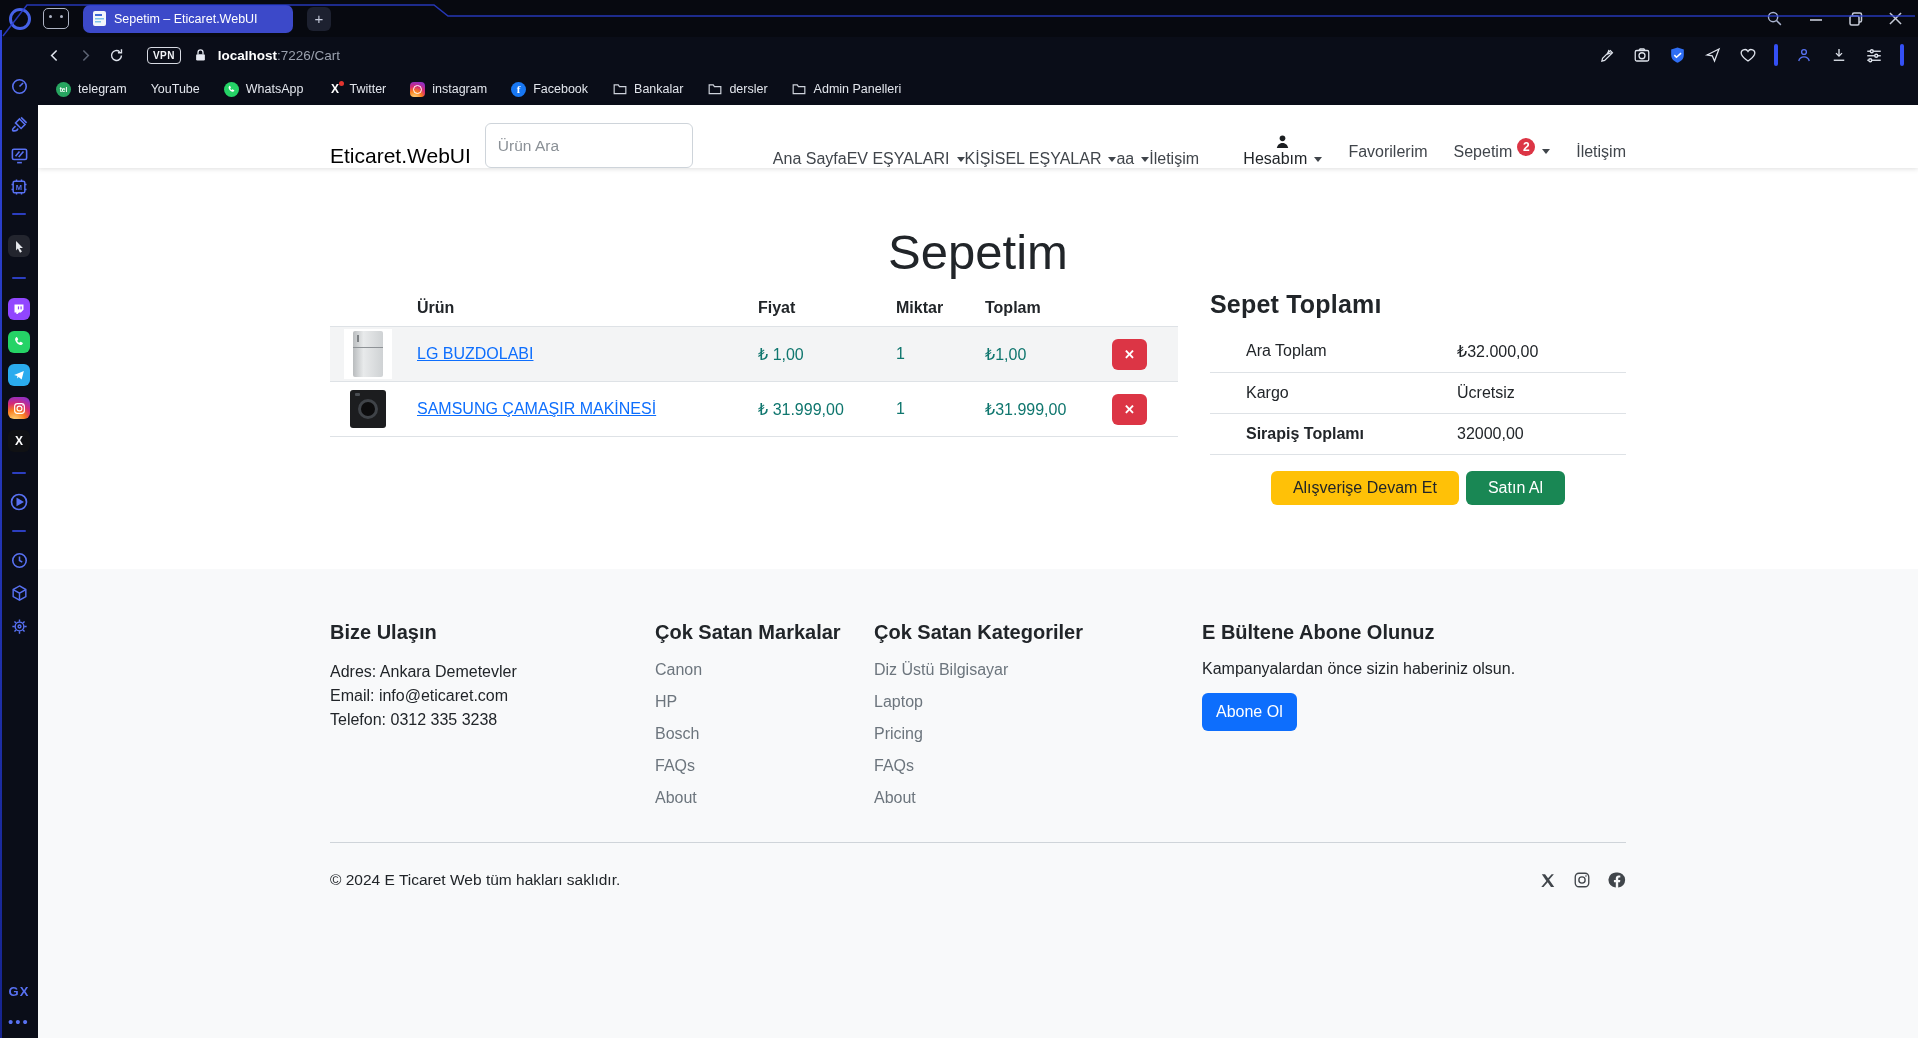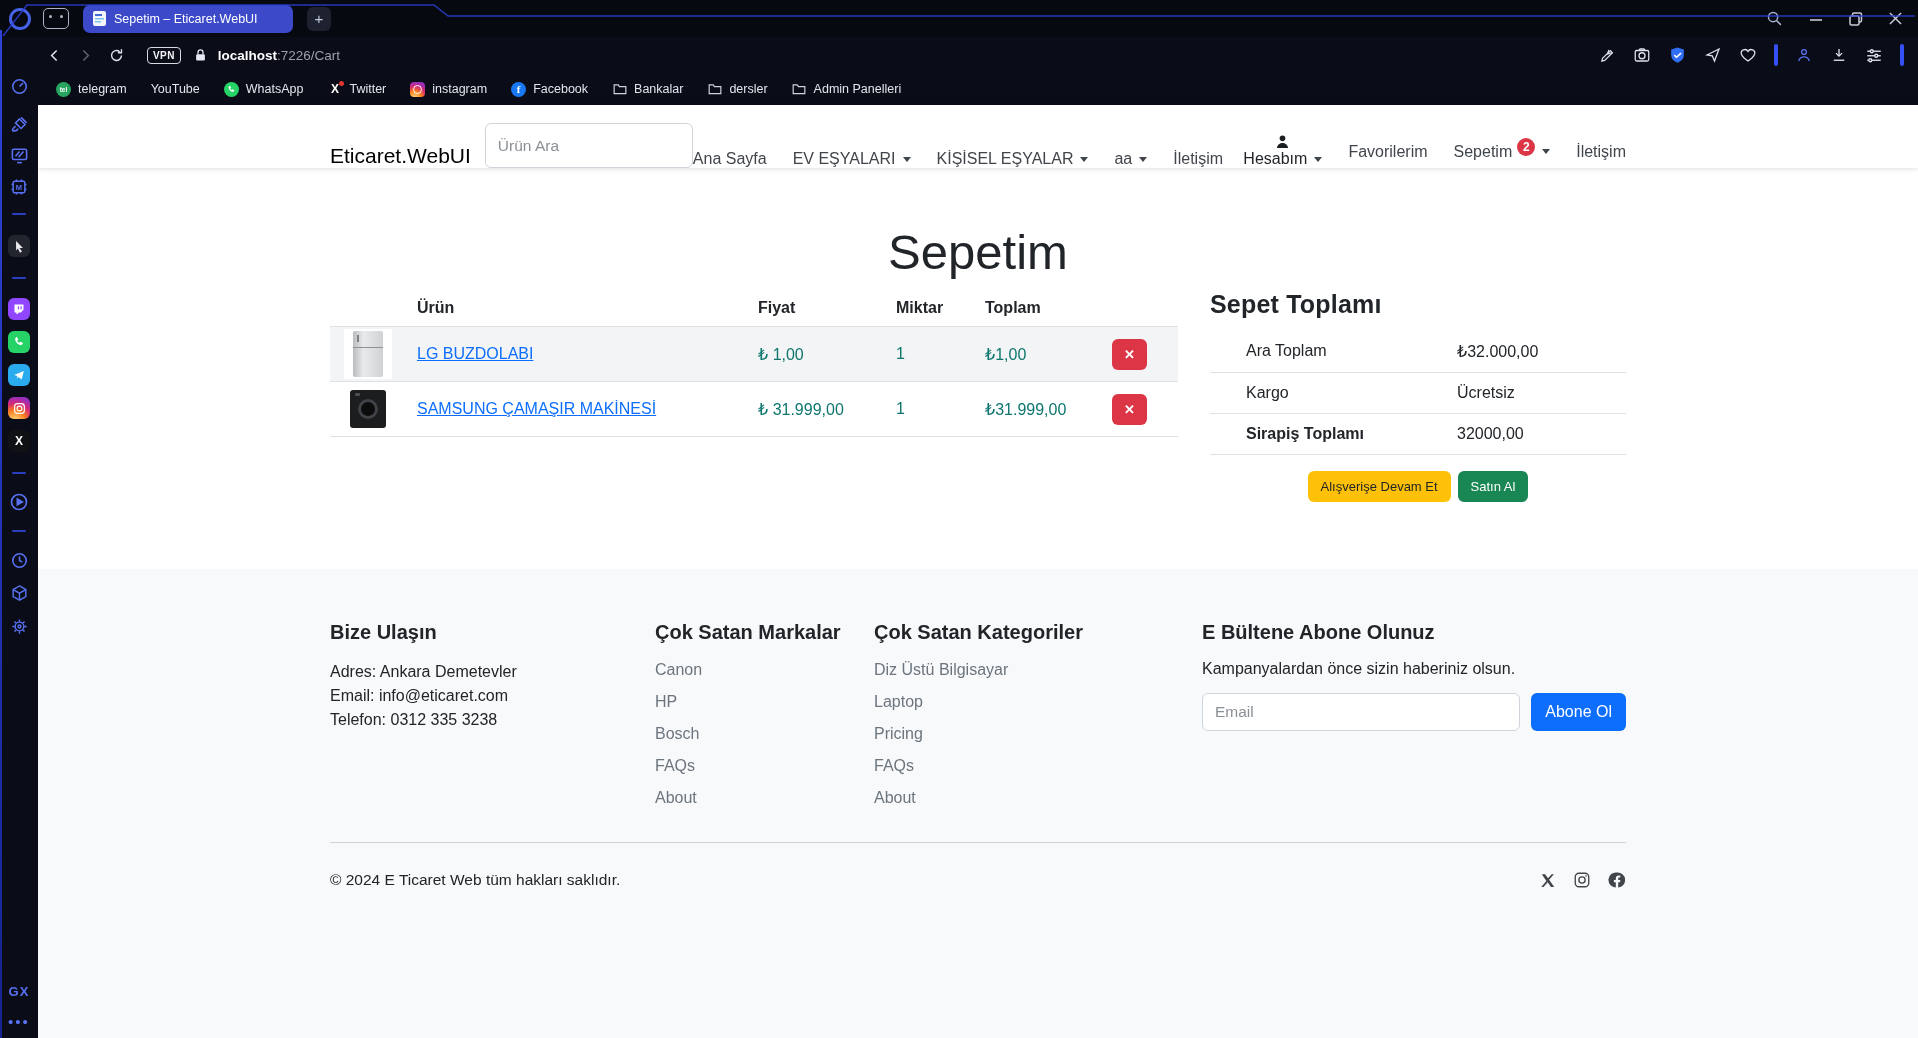--- a/index.html
+++ b/index.html
@@ -72,21 +72,21 @@
   .more-dots{color:#5871f2;font-size:15px;letter-spacing:2px}
   
   .page{position:absolute;left:38px;top:105px;right:0;bottom:0;background:#fff;color:#212529;font-size:16px}
   .container{width:1320px;margin:0 auto;padding:0 12px;box-sizing:border-box}
   .site-header{height:63px;background:#fff;box-shadow:0 1px 5px rgba(0,0,0,.13);position:relative;z-index:5}
   .site-header .container{display:flex;align-items:flex-end;height:100%}
   .brand{font-size:21px;color:#000;text-decoration:none}
   .search-input{margin-left:14px;width:182px;height:35px;border:1px solid #ced4da;border-radius:6px;
     padding:4px 12px;font-size:15.5px;font-family:inherit;color:#212529;outline:none}
   .search-input::placeholder{color:#8a9096}
-  .main-nav{display:flex;align-items:center;gap:26px;white-space:nowrap}
+  .main-nav{display:flex;align-items:center;margin-left:80px;white-space:nowrap}
   .nav-link{color:#40454b;text-decoration:none;font-size:16px;display:inline-flex;align-items:center}
   .caret{display:inline-block;width:0;height:0;border-left:4.5px solid transparent;
     border-right:4.5px solid transparent;border-top:5px solid #40454b;margin-left:7px}
   .right-nav{margin-left:auto;display:flex;align-items:center;gap:26px;white-space:nowrap}
   .account{display:flex;flex-direction:column;align-items:center;color:#212529;text-decoration:none;margin-top:-2px}
   .account .lbl{font-size:16px;display:inline-flex;align-items:center}
   .badge-count{display:inline-flex;align-items:center;justify-content:center;width:18px;height:18px;
     border-radius:50%;background:#dc3545;color:#fff;font-size:12px;font-weight:700;margin-left:5px;
     position:relative;top:-5px}
   
@@ -109,21 +109,21 @@
   .prod-link{color:#0d6efd;text-decoration:underline;font-size:16px}
   .cell{font-size:16px;color:#0f766e}
   .btn-remove{width:35px;height:31px;border:none;border-radius:6px;background:#dc3545;color:#fff;
     font-size:13px;font-weight:700;cursor:pointer;display:flex;align-items:center;justify-content:center}
   
   .summary{width:416px}
   .summary-title{font-size:25px;font-weight:700;margin:0 0 12px 0;letter-spacing:.2px}
   .srow{display:grid;grid-template-columns:211px 1fr;padding:11px 0 11px 36px;border-bottom:1px solid #dee2e6;font-size:16px}
   .srow .lab.bold{font-weight:700}
   .sum-buttons{display:flex;justify-content:center;gap:7px;margin-top:16px}
-  .btn{border:none;border-radius:6px;font-size:13px;font-family:inherit;cursor:pointer;padding:8px 13px}
+  .btn{border:none;border-radius:6px;font-size:16px;font-family:inherit;cursor:pointer;padding:8px 22px}
   .btn-warning{background:#ffc107;color:#212529}
   .btn-success{background:#198754;color:#fff}
   .btn-primary{background:#0d6efd;color:#fff}
   
   .site-footer{background:#f8f9fa;height:469px;box-sizing:border-box;padding-top:52px}
   .foot-cols{display:flex}
   .fcol h5{font-size:20px;font-weight:700;margin:0 0 16px 0}
   .fcol.c1{width:325px}
   .fcol.c2{width:219px}
   .fcol.c3{width:328px}
@@ -563,21 +563,20 @@
           <a class="flink" href="#">Diz Üstü Bilgisayar</a>
           <a class="flink" href="#">Laptop</a>
           <a class="flink" href="#">Pricing</a>
           <a class="flink" href="#">FAQs</a>
           <a class="flink" href="#">About</a>
         </div>
         <div class="fcol c4">
           <h5>E Bültene Abone Olunuz</h5>
           <p class="news-sub">Kampanyalardan önce sizin haberiniz olsun.</p>
           <div class="news-form">
-            <input class="email-input" type="text" placeholder="Email" style="">
             <button class="btn btn-primary btn-subscribe">Abone Ol</button>
           </div>
         </div>
       </div>
       <hr class="foot-hr">
       <div class="foot-bottom">
         <span class="copyright">© 2024 E Ticaret Web tüm hakları saklıdır.</span>
         <span class="socials">
           <span>
               <svg width="17" height="17" viewBox="0 0 24 24">

